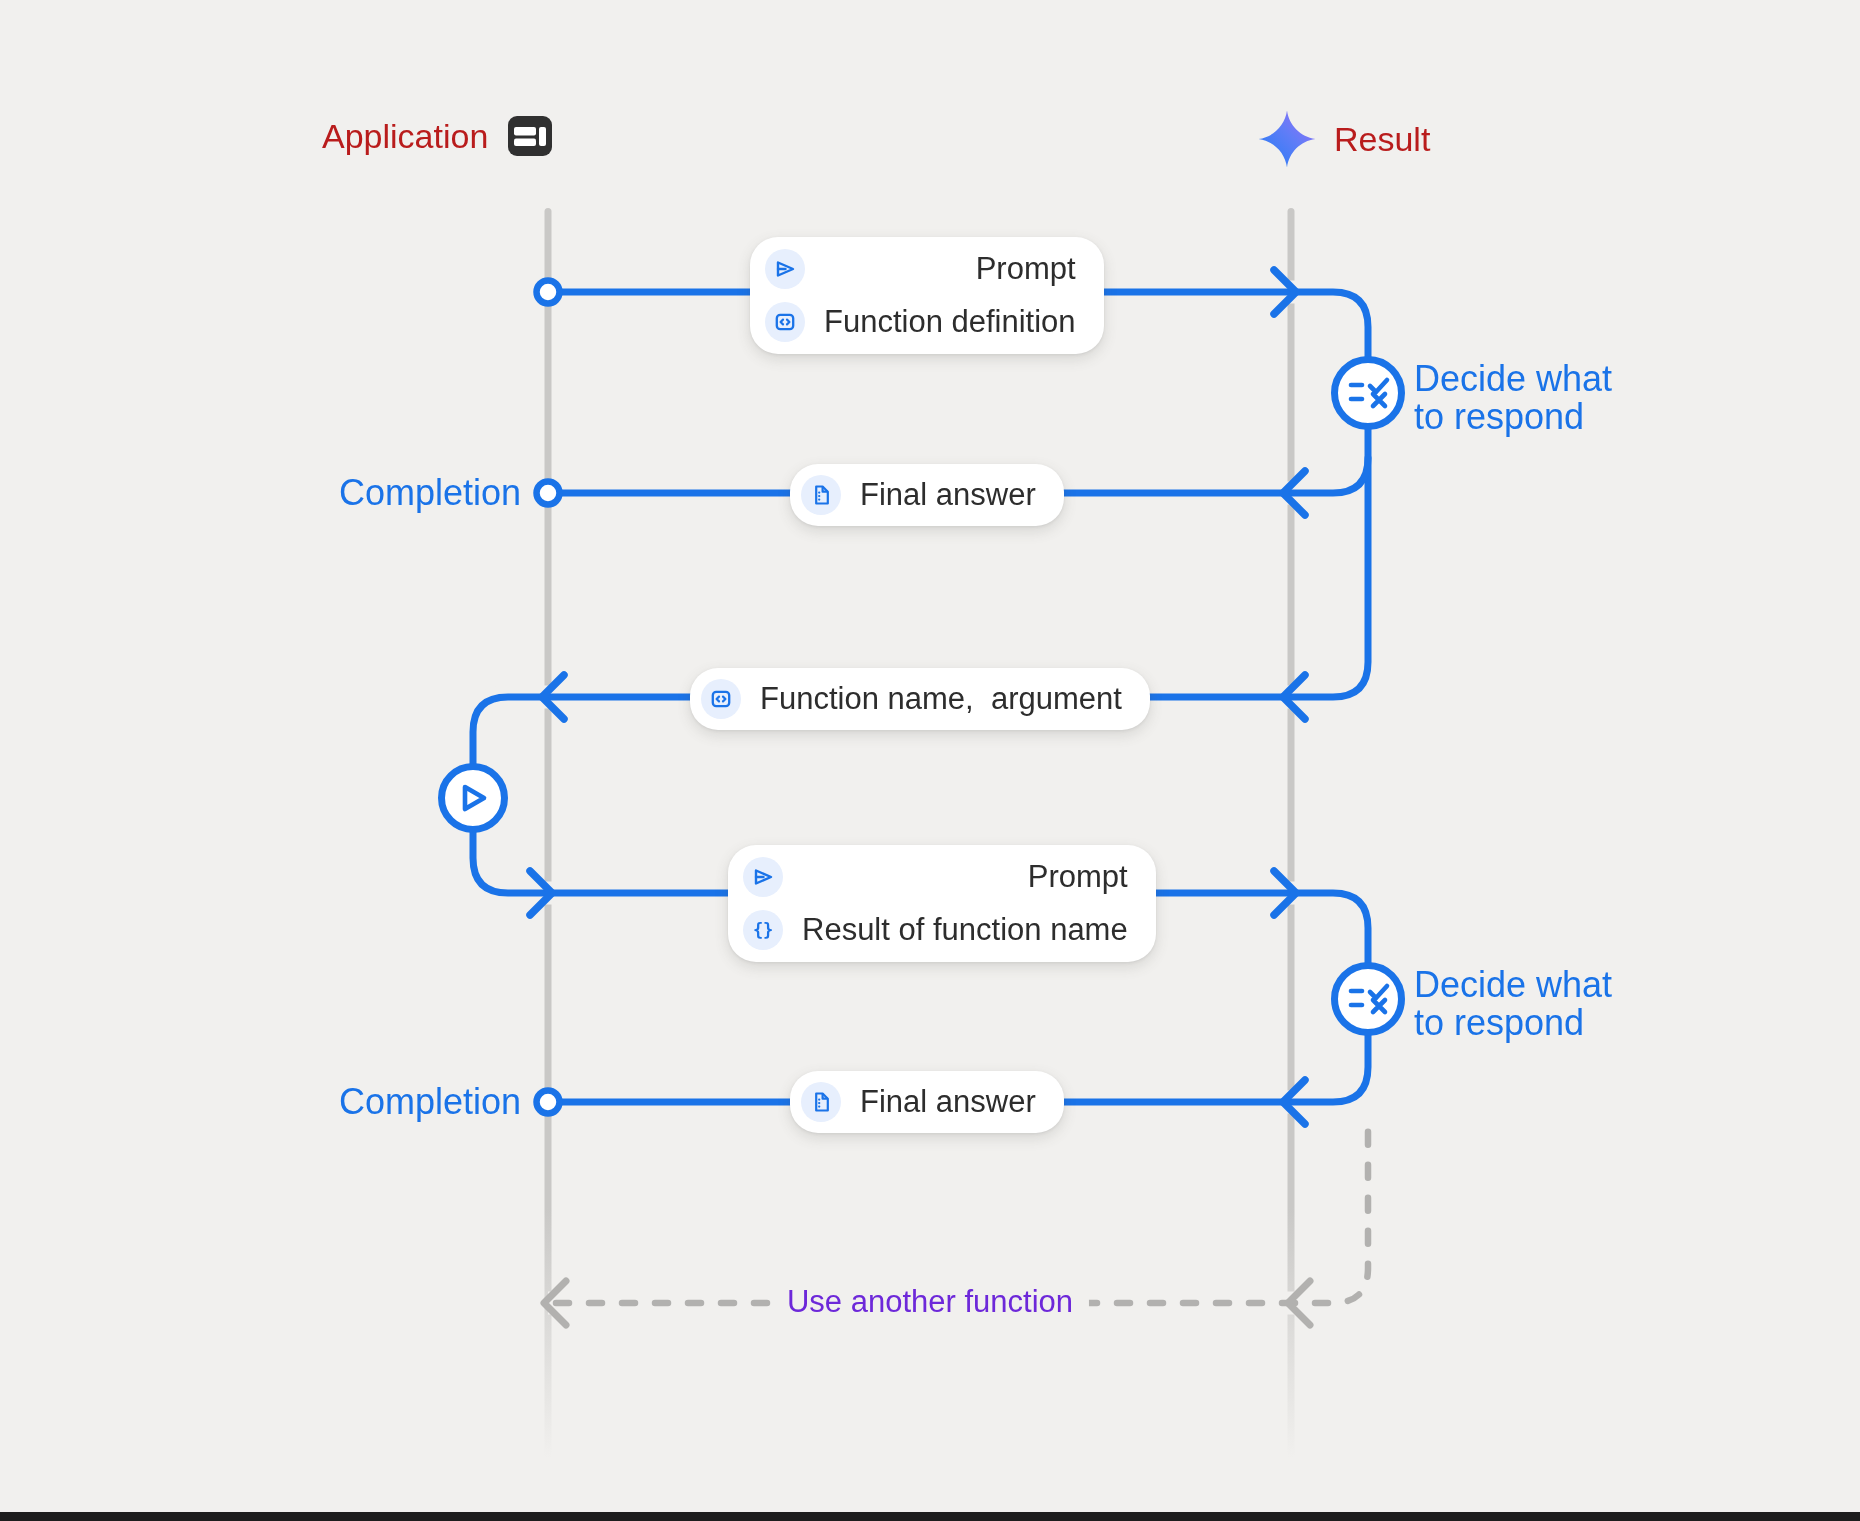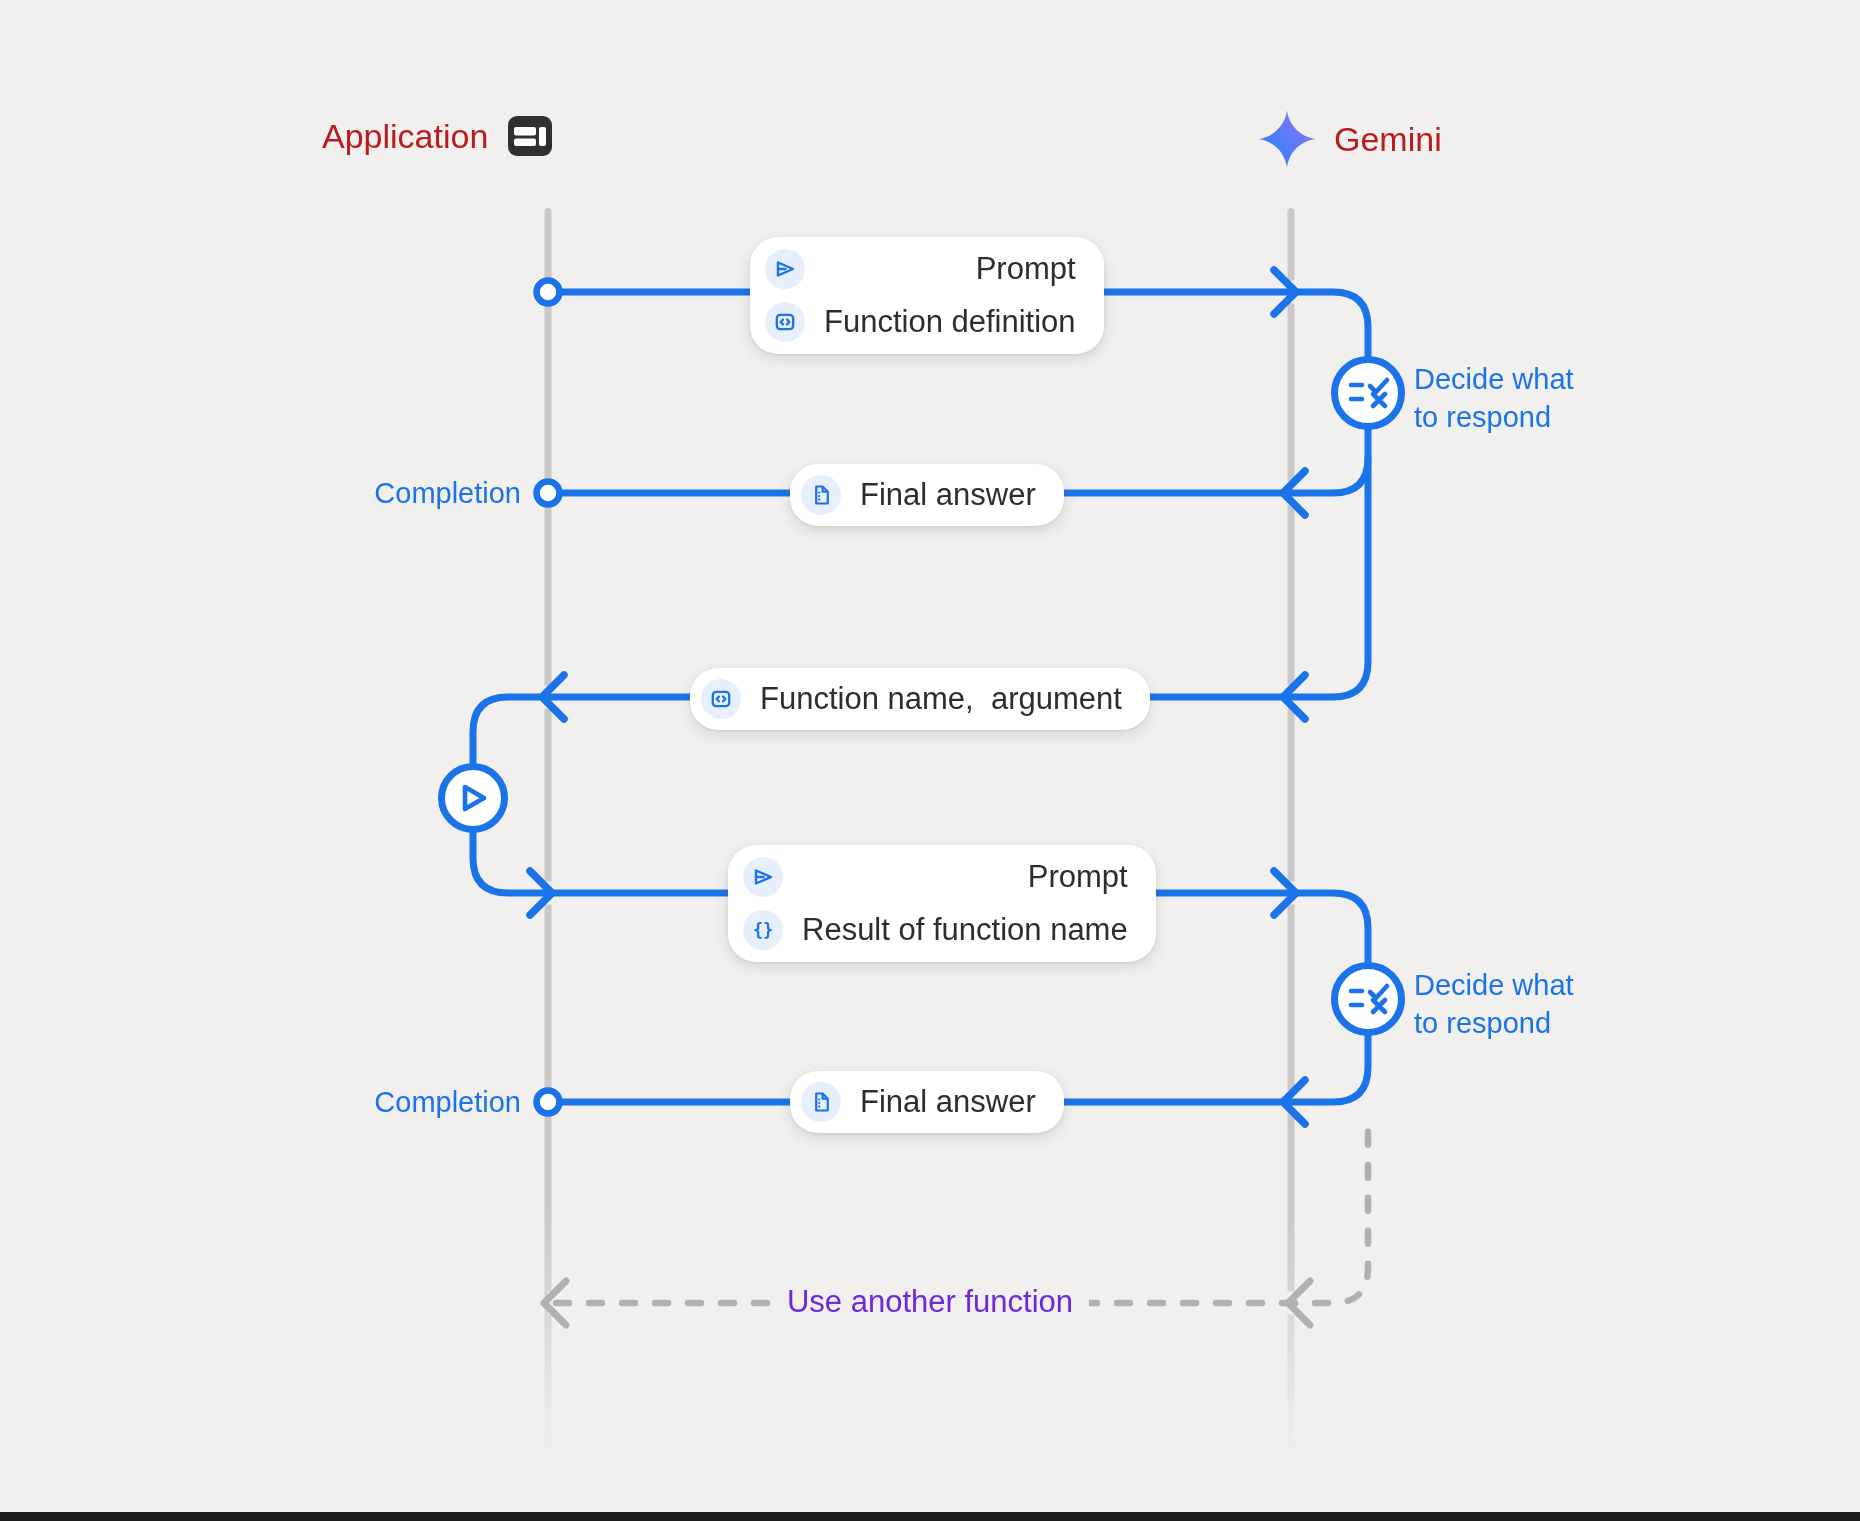--- a/index.html
+++ b/index.html
@@ -19,21 +19,21 @@
     box-shadow:0 5px 14px rgba(80,80,75,.16),0 1px 3px rgba(80,80,75,.10);
     display:inline-flex;flex-direction:column;justify-content:center;
   }
   .box.two{padding:10px 28px 10px 15px;gap:9px;}
   .box.one{padding:11px 28px 11px 11px;}
   .box-row{display:flex;align-items:center;gap:19px;height:44px;justify-content:space-between;}
   .box.one .box-row{height:40px;}
   .chip{width:40px;height:40px;border-radius:50%;background:#e7effd;display:flex;align-items:center;justify-content:center;flex:none;}
   .box-label{font-size:31px;font-weight:500;color:#2d2d2d;white-space:pre;}
   
-  .blue-label{position:absolute;color:#1a73e8;font-size:29px;font-weight:500;line-height:38px;white-space:pre;}
+  .blue-label{position:absolute;color:#1a73e8;font-size:36px;font-weight:500;line-height:38px;white-space:pre;}
   .align-r{text-align:right;}
   .dark-label{
     position:absolute;color:#6d28d9;font-size:31px;font-weight:500;
     background:#f1f0ee;padding:0 16px;transform:translateX(-50%);white-space:pre;
   }
   .bottom-bar{position:absolute;left:0;bottom:0;width:100%;height:9px;background:#1d1d1d;}
 </style>
 </head>
 <body>
 
@@ -125,21 +125,21 @@
     <svg width="62" height="62" viewBox="0 0 24 24">
       <defs>
         <linearGradient id="starg" x1="0" y1="1" x2="1" y2="0">
           <stop offset="0" stop-color="#1f7cf5"></stop>
           <stop offset="0.55" stop-color="#5f7df7"></stop>
           <stop offset="1" stop-color="#a06ef6"></stop>
         </linearGradient>
       </defs>
       <path d="M12 1 C12.8 6.8 17.2 11.2 23 12 C17.2 12.8 12.8 17.2 12 23 C11.2 17.2 6.8 12.8 1 12 C6.8 11.2 11.2 6.8 12 1 Z" fill="url(#starg)"></path>
     </svg>
-    <span class="hdr-label">Gemini</span>
+    <span class="hdr-label">Result</span>
   </div>
 
   <div class="box two" style="left:750px;top:237px;">
     <div class="box-row">
       <span class="chip">
         <svg width="24" height="24" viewBox="0 0 24 24">
           <path d="M5 5.5 L20 12 L5 18.5 Z" fill="none" stroke="#1a73e8" stroke-width="2.4" stroke-linejoin="round"></path>
           <path d="M5 12 L12.5 12" stroke="#1a73e8" stroke-width="2.4" stroke-linecap="round"></path>
         </svg>
       </span>

